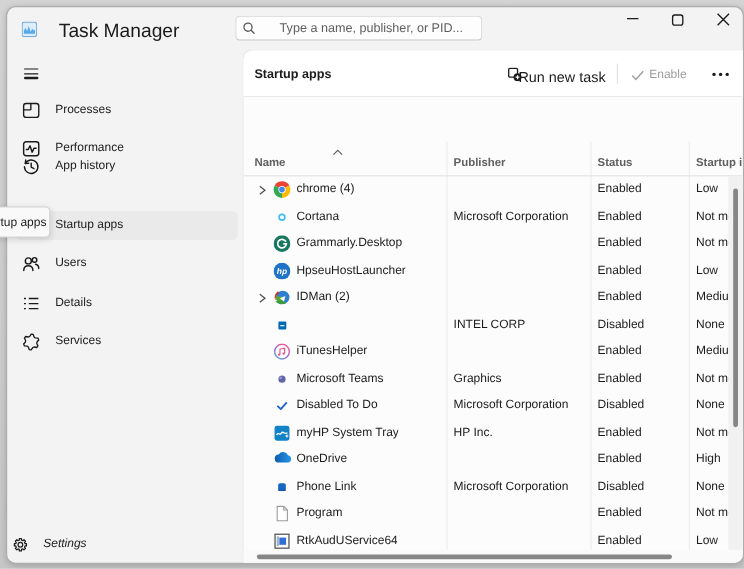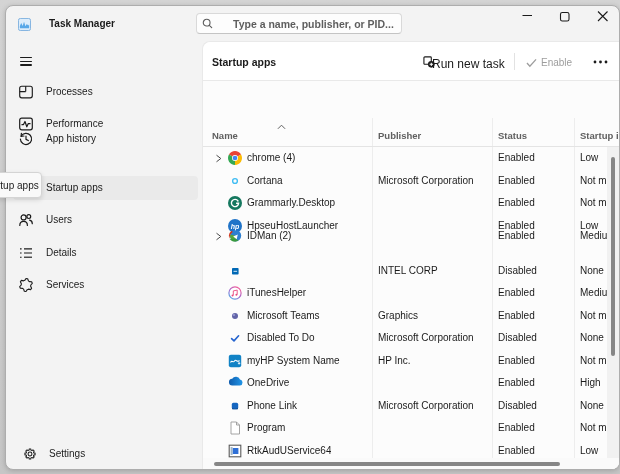--- a/index.html
+++ b/index.html
@@ -7,39 +7,38 @@
   body { font-family:"Liberation Sans", sans-serif; background:linear-gradient(#d4d4d4,#c6c6c6); position:relative; }
   .window {
     position:absolute; left:5px; top:5px; width:615px; height:465px;
     background:#f3f3f3; border-radius:8px;
     border:1px solid #adadad;
     box-shadow:0 1px 5px rgba(0,0,0,0.18);
     overflow:hidden;
   }
   
   .appicon { position:absolute; left:12px; top:12px; }
-  .apptitle { position:absolute; left:43px; top:12px; font-size:10px; color:#1b1b1b;font-weight:bold; }
+  .apptitle { position:absolute; left:43px; top:12px; font-size:16px; color:#1b1b1b; }
   .search {
     position:absolute; left:190px; top:7px; width:206px; height:21px;
     background:#fdfdfd; border:1px solid #d9d9d9; border-bottom-color:#c4c4c4;
     border-radius:4px;
-    font-weight:bold;
   }
   .search svg { position:absolute; left:5px; top:4px; }
   .search .ph { position:absolute; left:36px; top:4px; font-size:10.5px; color:#5e5e5e; white-space:nowrap; }
   
   .sidebar { position:absolute; left:0; top:35px; bottom:0; width:196px; }
   .hamb { position:absolute; left:14px; top:16px; width:12px; }
   .hamb div { height:1.2px; background:#1b1b1b; margin-bottom:2.5px; border-radius:1px; }
   .nav { position:absolute; left:7px; top:38.5px; right:0; }
   .navitem { position:absolute; left:0; width:185px; height:25px; }
   .navitem .ic { position:absolute; left:5px; top:4px; }
   .navitem .tx { position:absolute; left:33px; top:6px; font-size:10px; color:#1b1b1b; }
   .navitem.sel { background:#eaeaea; border-radius:4px; height:24px; }
-  .settings { position:absolute; left:16px; top:402px; width:180px; height:25px; }
+  .settings { position:absolute; left:3px; top:402px; width:180px; height:25px;font-style:italic; }
   .settings .ic { position:absolute; left:2px; top:4.5px; }
   .settings .tx { position:absolute; left:27px; top:5px; font-size:10px; color:#1b1b1b; }
   
   .tooltip {
     position:absolute; left:-22px; top:172px; height:26px; width:64px;
     background:#f9f9f9; border:1px solid #d4d4d4; border-radius:4px;
     box-shadow:0 2px 5px rgba(0,0,0,0.13);
     font-size:10px; color:#1b1b1b; line-height:25px; text-align:left; padding-left:3px; overflow:hidden; white-space:nowrap;
     z-index:30;
   }
@@ -237,21 +236,21 @@
         </div>
         <div class="row" style="top:67.5px">
           <span class="icon"><svg width="14" height="14" viewBox="0 0 14 14">
               <circle cx="7" cy="7" r="7" fill="#2074c8"></circle>
               <text x="7" y="9.6" font-family="Liberation Sans" font-style="italic" font-weight="bold" font-size="7" fill="#fff" text-anchor="middle">hp</text>
             </svg></span>
           <span class="nm">HpseuHostLauncher</span>
           <span class="st">Enabled</span>
           <span class="im">Low</span>
         </div>
-        <div class="row" style="top:78px">
+        <div class="row" style="top:90.0px">
           <span class="exp"><svg width="7" height="9" viewBox="0 0 7 9">
               <path d="M1.5,1.2 L5.8,4.5 L1.5,7.8" fill="none" stroke="#4a4a4a" stroke-width="1"></path>
             </svg></span>
           <span class="icon"><svg width="14" height="14" viewBox="0 0 14 14">
               <circle cx="7.6" cy="6.8" r="5.6" fill="#2e7fd0"></circle>
               <path d="M7.6,12.4 A5.6,5.6 0 0 1 2.2,5.4 L7.6,6.8 Z" fill="#58a839"></path>
               <path d="M3.6,1.8 A6.6,6.6 0 0 0 1.6,9.8 A7.4,7.4 0 0 1 4.8,2.9 Z" fill="#cf3418"></path>
               <path d="M1.6,10.0 C3.4,12.6 7.8,13.4 10.6,11.6 L7.4,9.4 Z" fill="#3a9a3f"></path>
               <path d="M5.2,7.6 L9.8,5.6 L8.7,10.2 Z" fill="#fff"></path>
             </svg></span>
@@ -304,21 +303,21 @@
           <span class="pub">Microsoft Corporation</span>
           <span class="st">Disabled</span>
           <span class="im">None</span>
         </div>
         <div class="row" style="top:202.5px">
           <span class="icon"><svg width="14" height="14" viewBox="0 0 14 14">
               <rect x="0.8" y="0.8" width="12.4" height="12.4" rx="2" fill="#1283c6"></rect>
               <path d="M2.5,8.5 C4,5.5 5,9.5 6.5,7 C8,4.5 9,9 11.5,6.5" fill="none" stroke="#fff" stroke-width="1.1"></path>
               <path d="M9.9,9.3 h2.4 M11.1,8.1 v2.4" stroke="#fff" stroke-width="0.9"></path>
             </svg></span>
-          <span class="nm">myHP System Name</span>
+          <span class="nm">myHP System Tray</span>
           <span class="pub">HP Inc.</span>
           <span class="st">Enabled</span>
           <span class="im">Not measured</span>
         </div>
         <div class="row" style="top:225.0px">
           <span class="icon"><svg width="15" height="10" viewBox="0 0 15 10">
               <defs>
                 <linearGradient id="od" x1="0" y1="0" x2="1" y2="0">
                   <stop offset="0" stop-color="#0f5cad"></stop>
                   <stop offset="1" stop-color="#2196e8"></stop>

